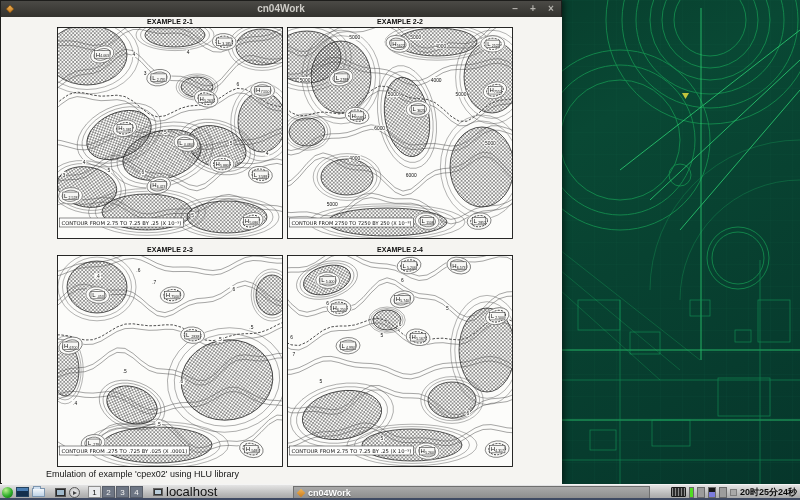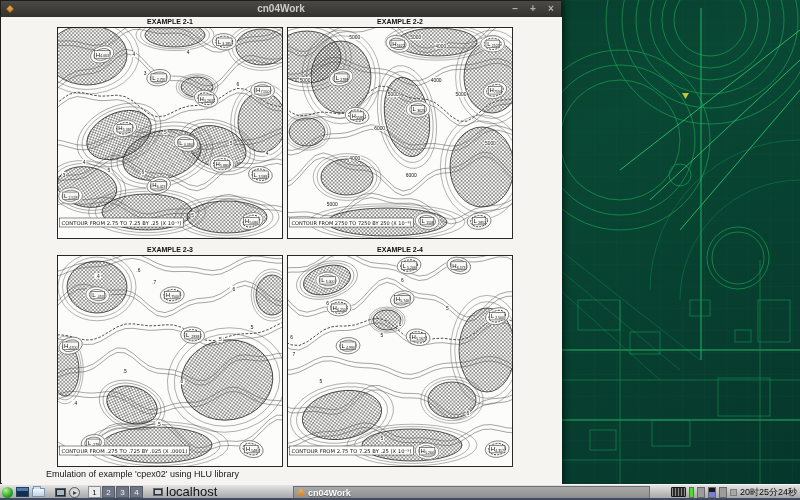--- a/index.html
+++ b/index.html
@@ -77,21 +77,21 @@
     text-shadow:0 1px 1px rgba(0,0,0,.4);}
   .tray{right:2px;gap:3px;}
   .keyboard-icon{width:13px;height:8px;background:#2c2c2c;border-radius:1px;
     background-image:repeating-linear-gradient(90deg,#8a8a8a 0 1px,transparent 1px 3px);
     border:1px solid #1a1a1a;}
   .sw{width:8px;height:11px;box-sizing:border-box;border:1px solid #6a6a6a;}
   .sw-green{width:5px;background:#4fdd22;}
   .sw-gray{background:#9c9c9c;}
   .sw-split{background:linear-gradient(#161616 45%,#7b7bdc 45%);}
   .mini-cell{width:7px;height:7px;background:#a8a8a8;border:1px solid #7c7c7c;box-sizing:border-box;}
-  .clock{font-size:9px;font-weight:normal;color:#0a0a0a;white-space:nowrap;padding-right:1px;}
+  .clock{font-size:9px;font-weight:bold;color:#0a0a0a;white-space:nowrap;padding-right:1px;}
 </style>
 </head>
 <body>
 
 <svg width="0" height="0" style="position:absolute">
   <defs>
     <pattern id="hatch" width="3.6" height="3.6" patternUnits="userSpaceOnUse">
       <path d="M0 0L3.6 3.6M3.6 0L0 3.6" stroke="#4a4a4a" stroke-width="0.55"></path>
     </pattern>
   </defs>

